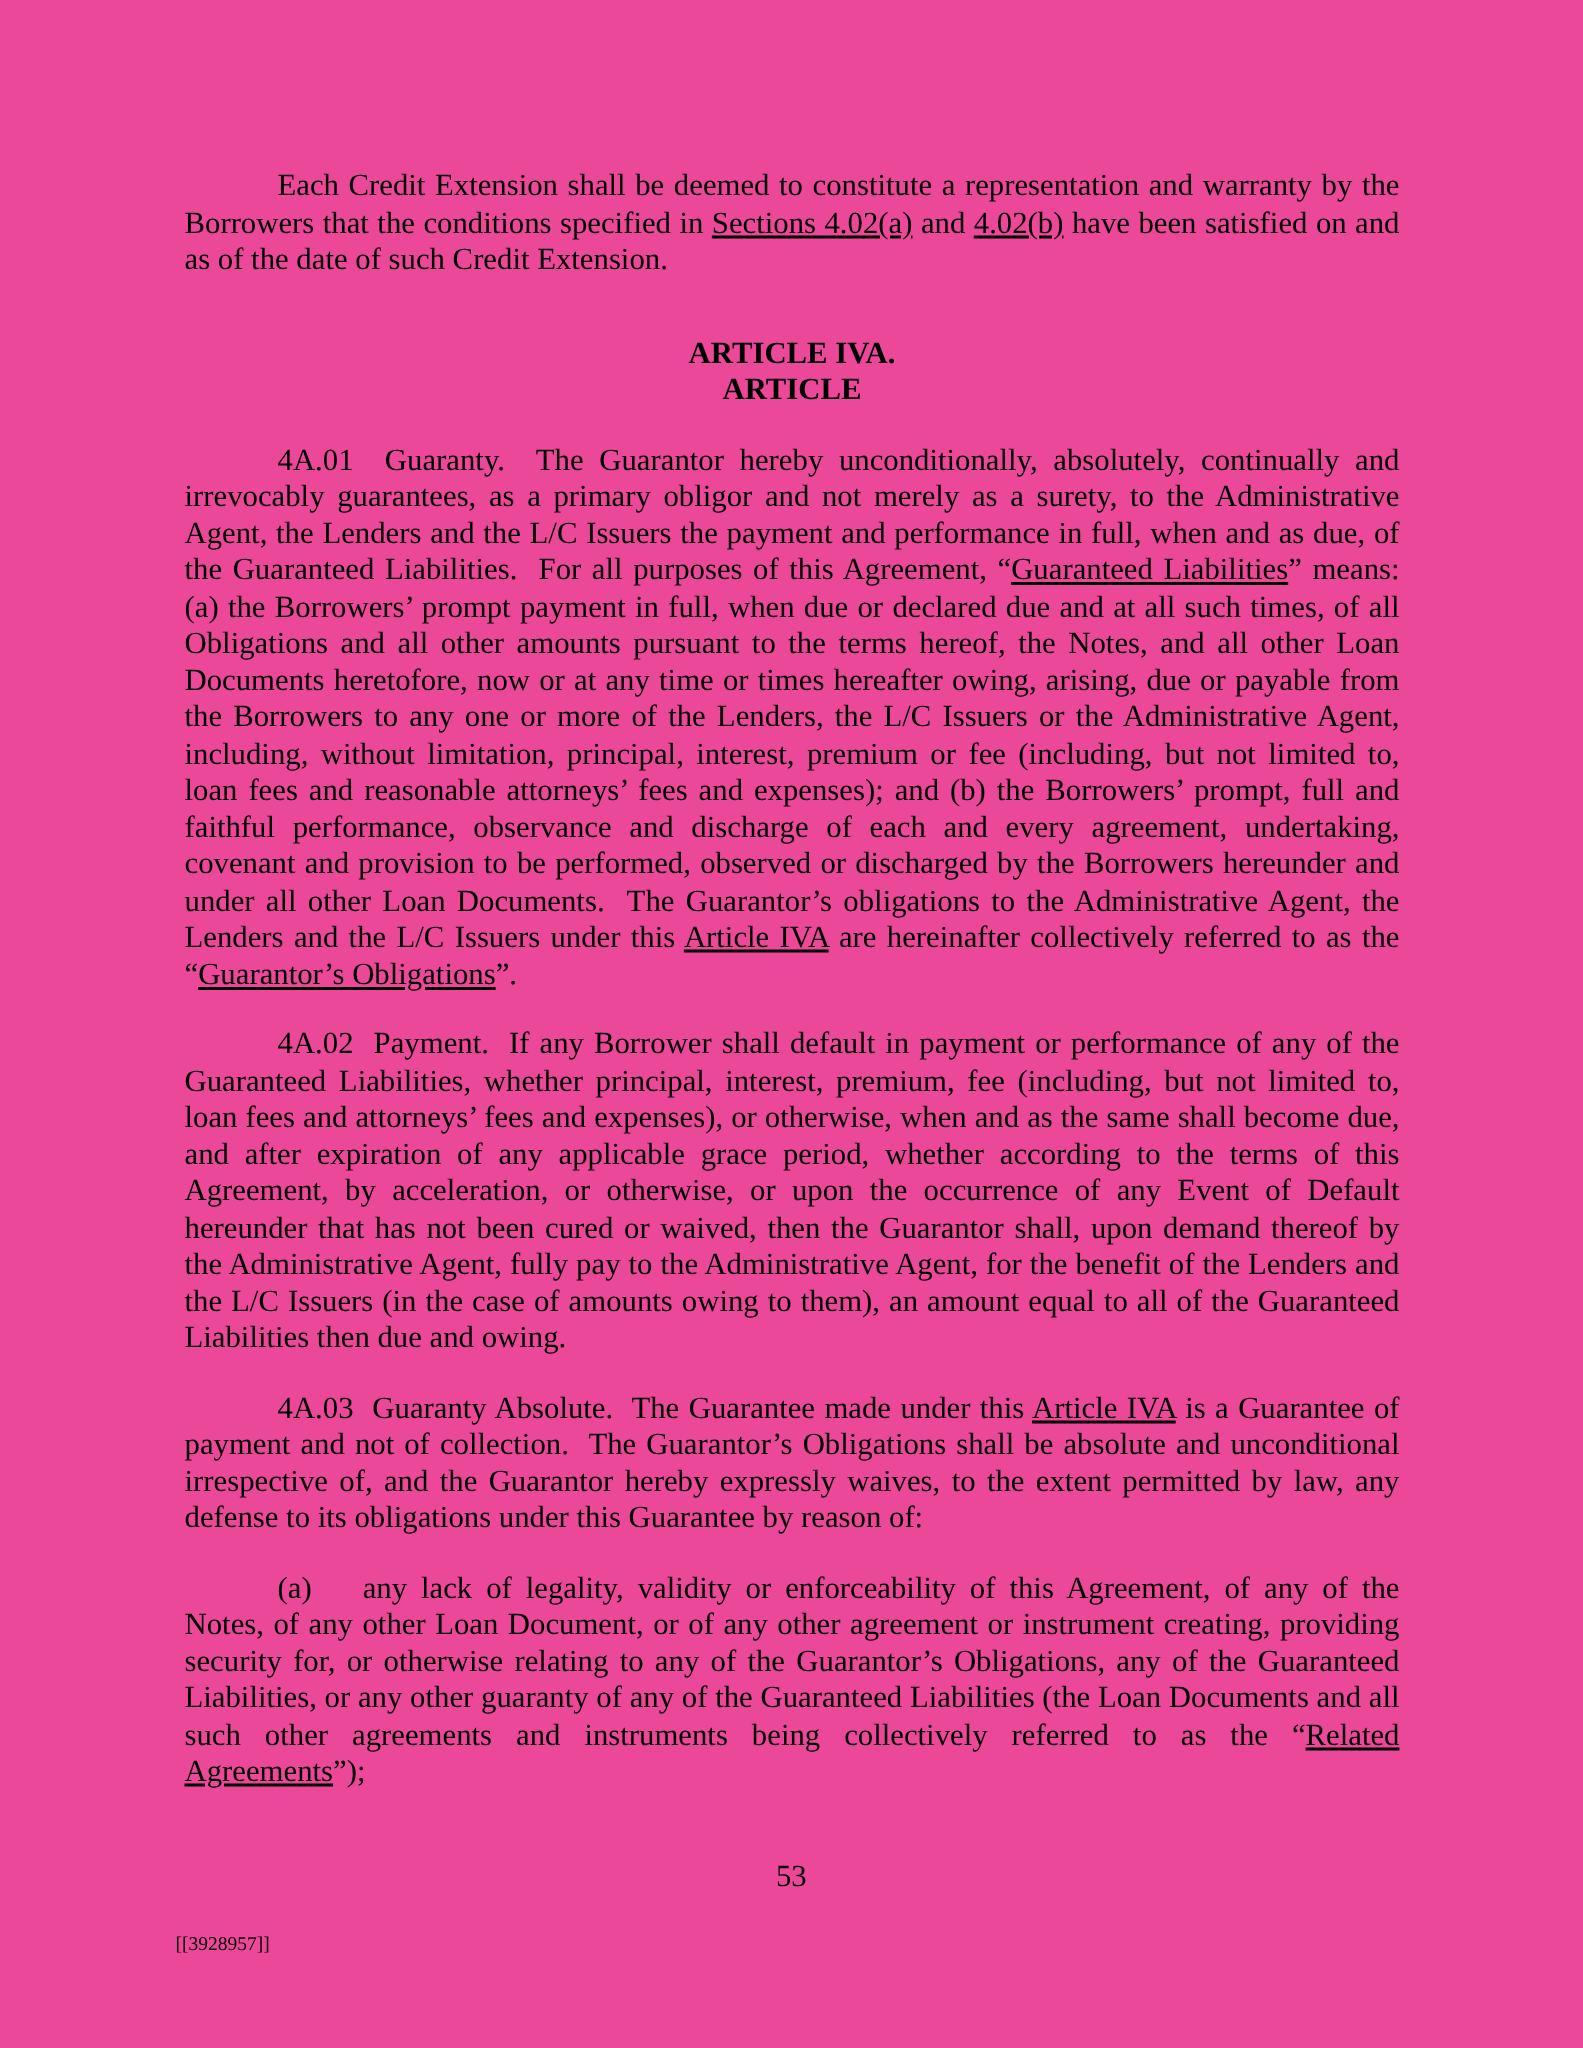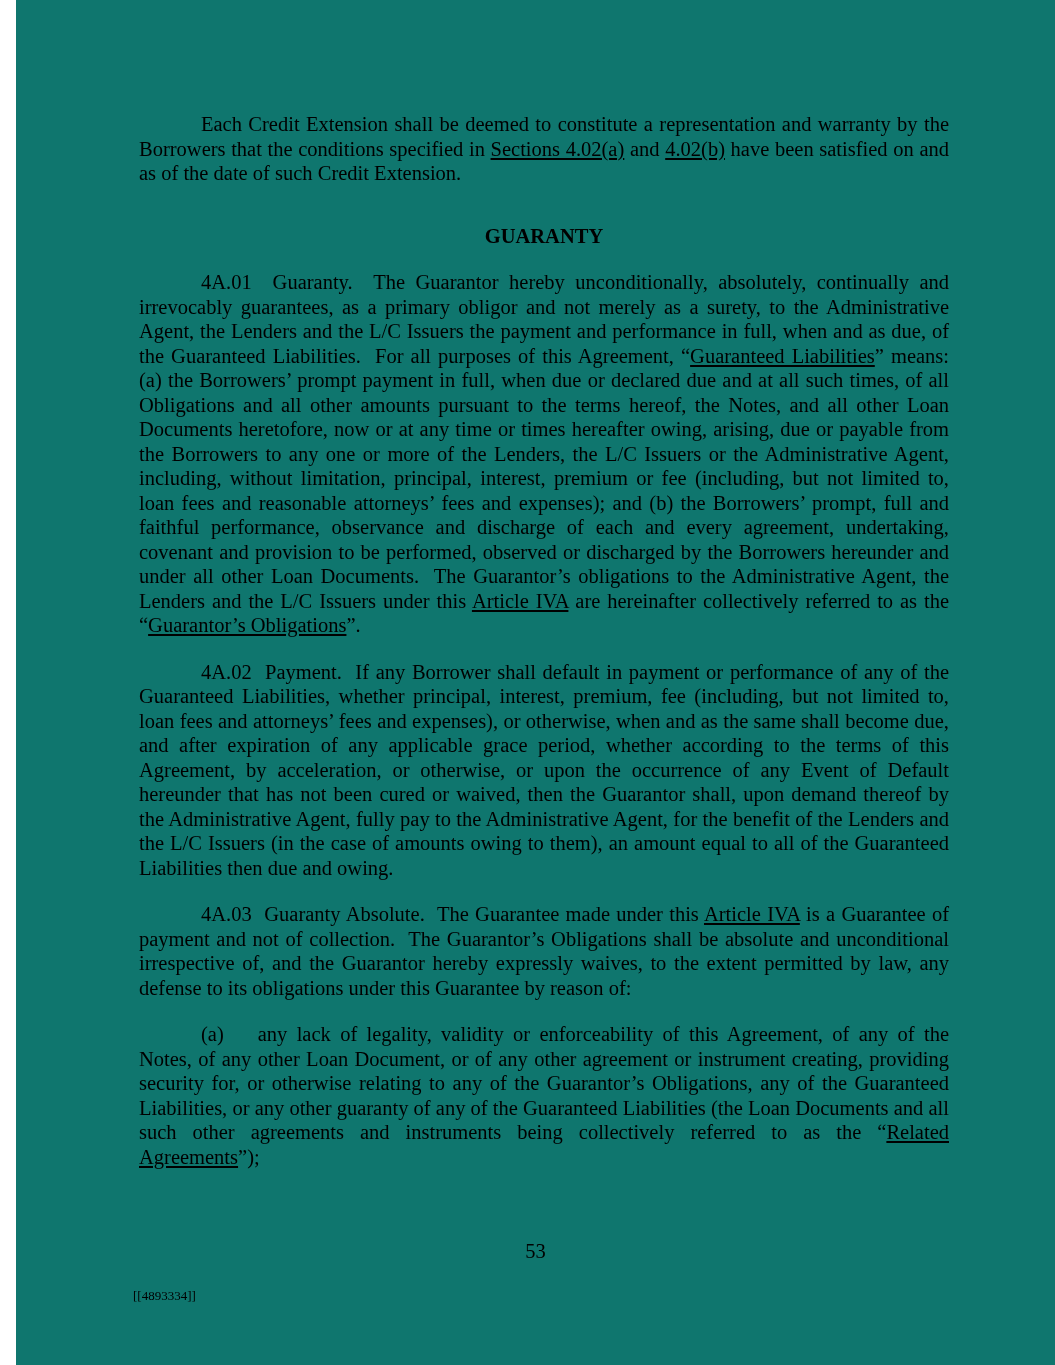--- a/index.html
+++ b/index.html
@@ -6,22 +6,21 @@
   body {
     width: 1055px; height: 1365px;
     background: #ffffff;
     position: relative;
     font-family: "Liberation Serif", serif;
     color: #000000;
     overflow: hidden;
   }
   .page {
     position: absolute; inset: 0;
-    background: #0f766e;
-    margin-left: 16px;
+    background: #ec4899;
   }
   .doc {
     position: absolute;
     left: 123px; top: 112px;
     width: 810px;
     font-size: 20.5px;
     line-height: 24.5px;
     text-align: justify;
   }
   .para {
@@ -51,22 +50,23 @@
     font-size: 13px;
   }
 </style>
 </head>
 <body>
 
 <div class="page">
   <div class="doc">
       <p class="para"><span>Each Credit Extension shall be deemed to constitute a representation and warranty by the Borrowers that the conditions specified in </span><span class="u">Sections 4.02(a)</span><span> and </span><span class="u">4.02(b)</span><span> have been satisfied on and as of the date of such Credit Extension.</span></p>
       <div class="heading">
-        <div>GUARANTY</div>
+        <div>ARTICLE IVA.</div>
+        <div>ARTICLE</div>
       </div>
       <p class="para"><span class="b">4A.01&nbsp; Guaranty</span><span>.&nbsp; The Guarantor hereby unconditionally, absolutely, continually and irrevocably guarantees, as a primary obligor and not merely as a surety, to the Administrative Agent, the Lenders and the L/C Issuers the payment and performance in full, when and as due, of the Guaranteed Liabilities.&nbsp; For all purposes of this Agreement, “</span><span class="u">Guaranteed Liabilities</span><span>” means: (a) the Borrowers’ prompt payment in full, when due or declared due and at all such times, of all Obligations and all other amounts pursuant to the terms hereof, the Notes, and all other Loan Documents heretofore, now or at any time or times hereafter owing, arising, due or payable from the Borrowers to any one or more of the Lenders, the L/C Issuers or the Administrative Agent, including, without limitation, principal, interest, premium or fee (including, but not limited to, loan fees and reasonable attorneys’ fees and expenses); and (b) the Borrowers’ prompt, full and faithful performance, observance and discharge of each and every agreement, undertaking, covenant and provision to be performed, observed or discharged by the Borrowers hereunder and under all other Loan Documents.&nbsp; The Guarantor’s obligations to the Administrative Agent, the Lenders and the L/C Issuers under this </span><span class="u">Article IVA</span><span> are hereinafter collectively referred to as the “</span><span class="u">Guarantor’s Obligations</span><span>”.</span></p>
       <p class="para"><span class="b">4A.02&nbsp; Payment</span><span>.&nbsp; If any Borrower shall default in payment or performance of any of the Guaranteed Liabilities, whether principal, interest, premium, fee (including, but not limited to, loan fees and attorneys’ fees and expenses), or otherwise, when and as the same shall become due, and after expiration of any applicable grace period, whether according to the terms of this Agreement, by acceleration, or otherwise, or upon the occurrence of any Event of Default hereunder that has not been cured or waived, then the Guarantor shall, upon demand thereof by the Administrative Agent, fully pay to the Administrative Agent, for the benefit of the Lenders and the L/C Issuers (in the case of amounts owing to them), an amount equal to all of the Guaranteed Liabilities then due and owing.</span></p>
       <p class="para"><span class="b">4A.03&nbsp; Guaranty Absolute.</span><span>&nbsp; The Guarantee made under this </span><span class="u">Article IVA</span><span> is a Guarantee of payment and not of collection.&nbsp; The Guarantor’s Obligations shall be absolute and unconditional irrespective of, and the Guarantor hereby expressly waives, to the extent permitted by law, any defense to its obligations under this Guarantee by reason of:</span></p>
       <p class="para"><span>(a)</span><span class="tab"></span><span>any lack of legality, validity or enforceability of this Agreement, of any of the Notes, of any other Loan Document, or of any other agreement or instrument creating, providing security for, or otherwise relating to any of the Guarantor’s Obligations, any of the Guaranteed Liabilities, or any other guaranty of any of the Guaranteed Liabilities (the Loan Documents and all such other agreements and instruments being collectively referred to as the “</span><span class="u">Related Agreements</span><span>”);</span></p>
     </div>
   <div class="page-number">53</div>
-  <div class="doc-tag">[[4893334]]</div>
+  <div class="doc-tag">[[3928957]]</div>
 </div>
 
 </body></html>

